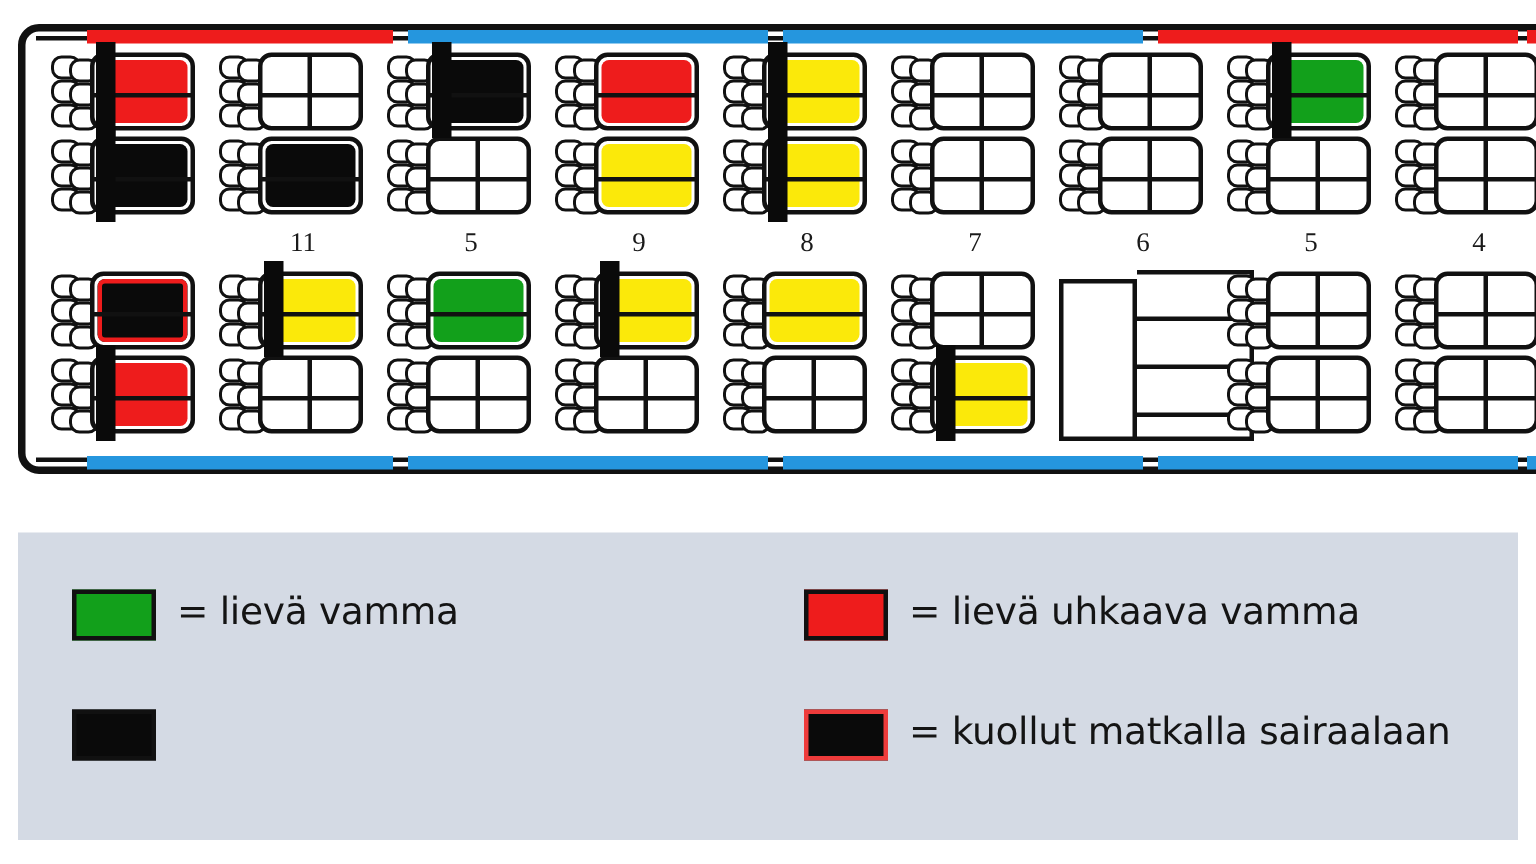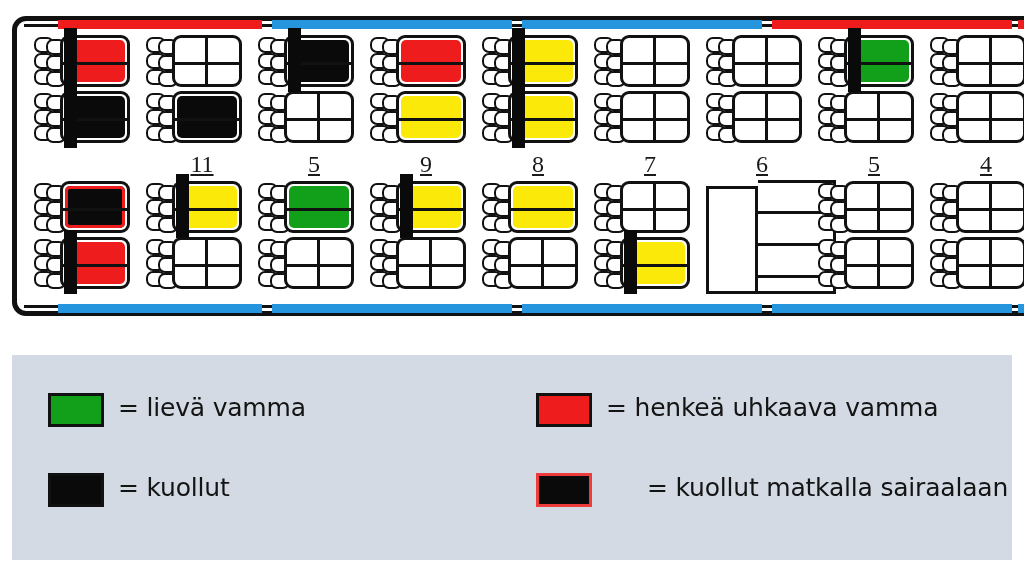--- a/index.html
+++ b/index.html
@@ -101,21 +101,21 @@
   .belt{
     position:absolute;left:30px;top:-6px;width:13px;height:64px;background:#0a0a0a;
   }
   
   .belt.tall{top:-6px;height:120px;}
 
   
   .seat-num{
     position:absolute;top:124px;width:112px;text-align:center;
     font-family:"Liberation Serif", serif;
-    font-size:24px;color:#1a1a1a;line-height:1;text-decoration:underline;
+    font-size:18px;color:#1a1a1a;line-height:1;
   }
 
   
   .door{
     position:absolute;
   }
   .door .leaf{
     position:absolute;left:0;top:6px;width:52px;height:108px;
     border:3px solid #111;background:#fff;box-sizing:border-box;
   }
@@ -740,23 +740,22 @@
     </div>
 </div>
 
 <div id="legend">
     <div class="legend-item" style="left: 36px; top: 38px;">
       <div class="swatch green"></div>
       <div class="legend-text">= lievä vamma</div>
     </div>
     <div class="legend-item" style="left: 524px; top: 38px;">
       <div class="swatch red"></div>
-      <div class="legend-text">= henkeä uhkaava vamma</div>
+      <div class="legend-text">= lievä uhkaava vamma</div>
     </div>
     <div class="legend-item" style="left: 36px; top: 118px;">
       <div class="swatch black"></div>
-      <div class="legend-text">= kuollut</div>
     </div>
-    <div class="legend-item" style="left: 524px; top: 118px; gap: 41px;">
+    <div class="legend-item" style="left: 524px; top: 118px;">
       <div class="swatch blackred"></div>
       <div class="legend-text">= kuollut matkalla sairaalaan</div>
     </div>
   </div>
 
 </body></html>

